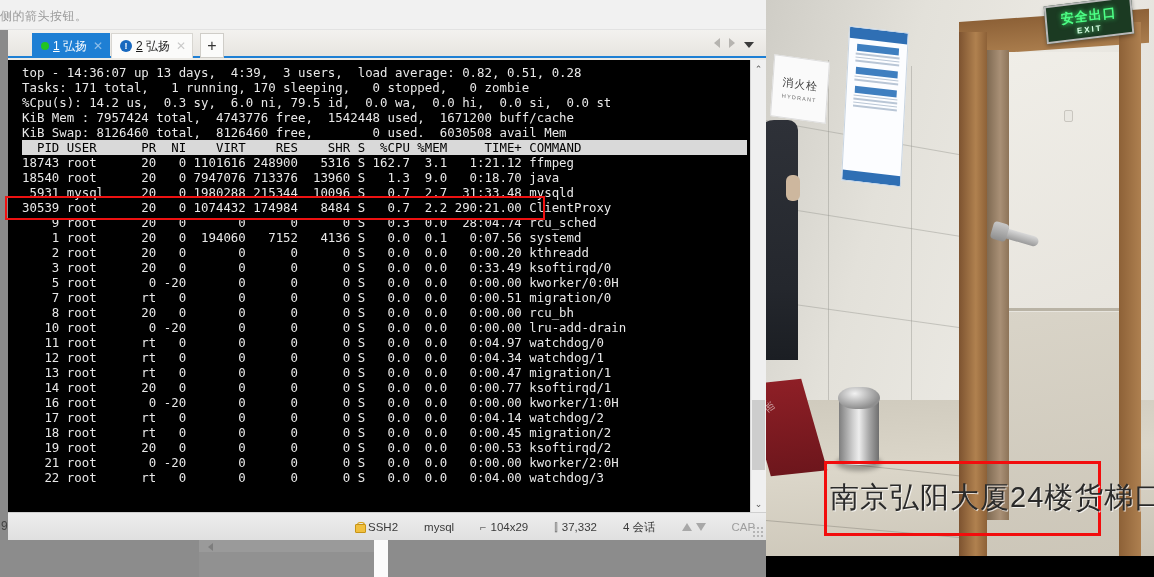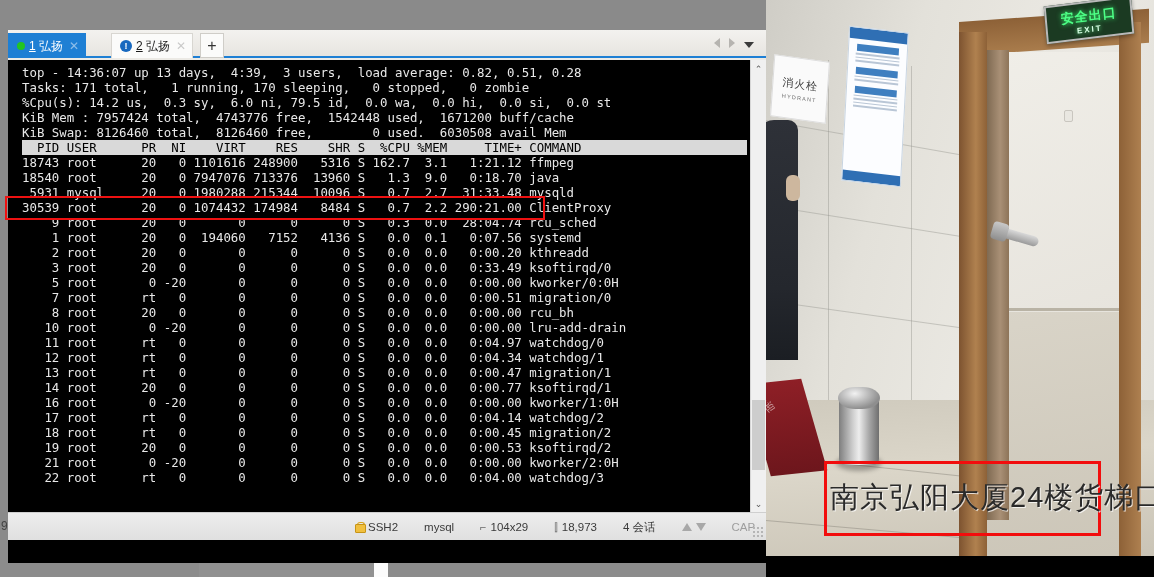--- a/index.html
+++ b/index.html
@@ -58,21 +58,21 @@
     border-bottom: 2px solid #1e7fd4;
   }
   .tab {
     position: absolute; top: 3px; height: 25px;
     display: flex; align-items: center; gap: 4px;
     padding: 0 6px 0 8px;
     font-size: 12px; cursor: default;
     border: 1px solid #cfcdc8; border-bottom: none;
   }
   .tab.active {
-    left: 0; background: #1e7fd4; color: #ffffff; border-color: #1e7fd4;
+    left: 24px; background: #1e7fd4; color: #ffffff; border-color: #1e7fd4;
   }
   .tab.inactive {
     left: 103px; background: #fbfbfa; color: #1a1a1a; border-color: #d8d6d1;
   }
   .tab-dot {
     width: 8px; height: 8px; border-radius: 50%;
     background: #22c522; flex: 0 0 auto;
   }
   .tab-warn {
     width: 12px; height: 12px; border-radius: 50%;
@@ -99,21 +99,21 @@
   .nav-tri-l { width: 0; height: 0; border-style: solid;
     border-width: 5px 6px 5px 0; border-color: transparent #b6b4b0 transparent transparent; }
   .nav-tri-r { width: 0; height: 0; border-style: solid;
     border-width: 5px 0 5px 6px; border-color: transparent transparent transparent #b6b4b0; }
   .nav-tri-d { width: 0; height: 0; border-style: solid;
     border-width: 6px 5px 0 5px; border-color: #3b3b3b transparent transparent transparent;
     margin-top: 3px; }
 
   
   .term-wrap {
-    position: absolute; left: 0; top: 30px; width: 758px; height: 503px;
+    position: absolute; left: 0; top: 30px; width: 758px; height: 452px;
     background: #000;
   }
   .term {
     position: absolute; left: 0; top: 0; width: 742px; height: 452px;
     background: #000; color: #e8e8e8;
     font-family: "DejaVu Sans Mono", "Liberation Mono", monospace;
     font-size: 12.4px; line-height: 15px;
     padding: 5px 0 0 14px;
     white-space: pre;
     overflow: hidden;
@@ -335,20 +335,23 @@
   .cctv-black-bar {
     position: absolute; left: 0; top: 556px; width: 388px; height: 21px;
     background: #000;
   }
 </style>
 </head>
 <body>
 
 <div id="root">
 
+  <div class="bg-doc">
+    <div class="bg-doc-text">侧的箭头按钮。</div>
+  </div>
 
   <div class="bg-window-lower"></div>
   <div class="bg-window-lower2"></div>
   <div class="bg-window-lower3"></div>
   <div class="bg-scroll-arrow"></div>
   <div class="bg-strip-right"></div>
 
   <div class="app">
 
     <div class="tabstrip">
@@ -421,21 +424,21 @@
           <span class="lock"></span>
           <span>SSH2</span>
         </span>
         <span class="sb-item">mysql</span>
         <span class="sb-item">
           <span class="ico-size">⌐</span>
           <span>104x29</span>
         </span>
         <span class="sb-item">
           <span class="ico-size">⫿</span>
-          <span>18,973</span>
+          <span>37,332</span>
         </span>
         <span class="sb-item">4 会话</span>
         <span class="sb-item">
           <span class="arrow-up"></span>
           <span class="arrow-down"></span>
         </span>
         <span class="sb-item sb-dim">CAP</span>
         <span class="sb-item sb-dim">NUM</span>
       </div>
       <div class="sb-grip"></div>

